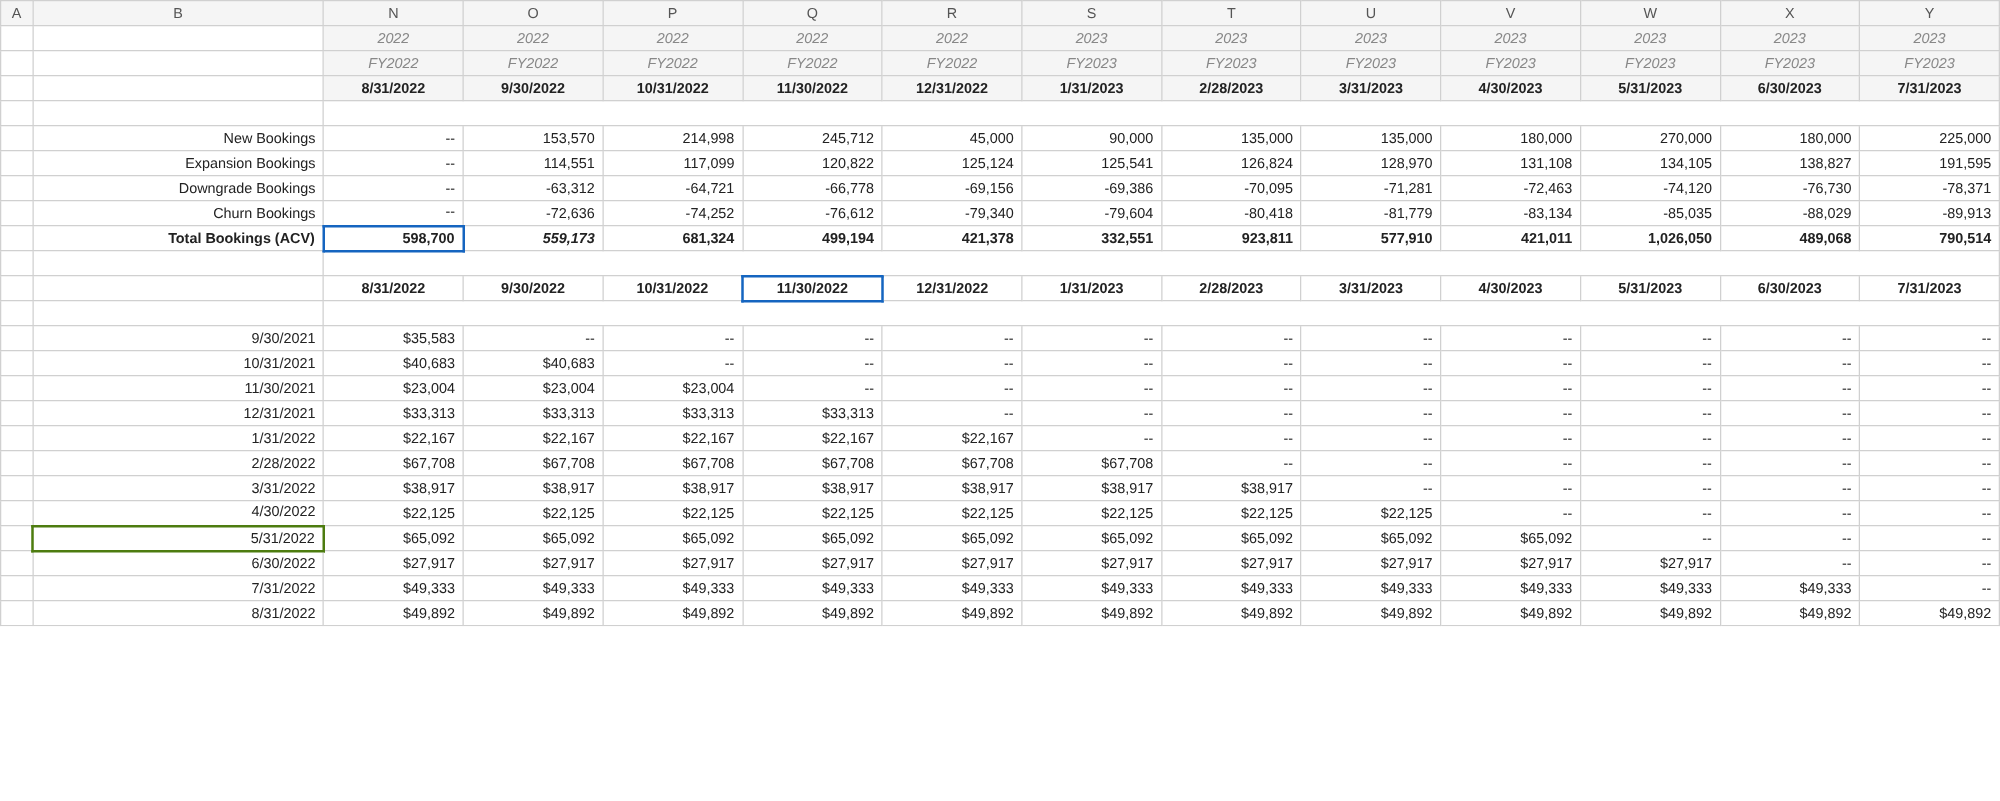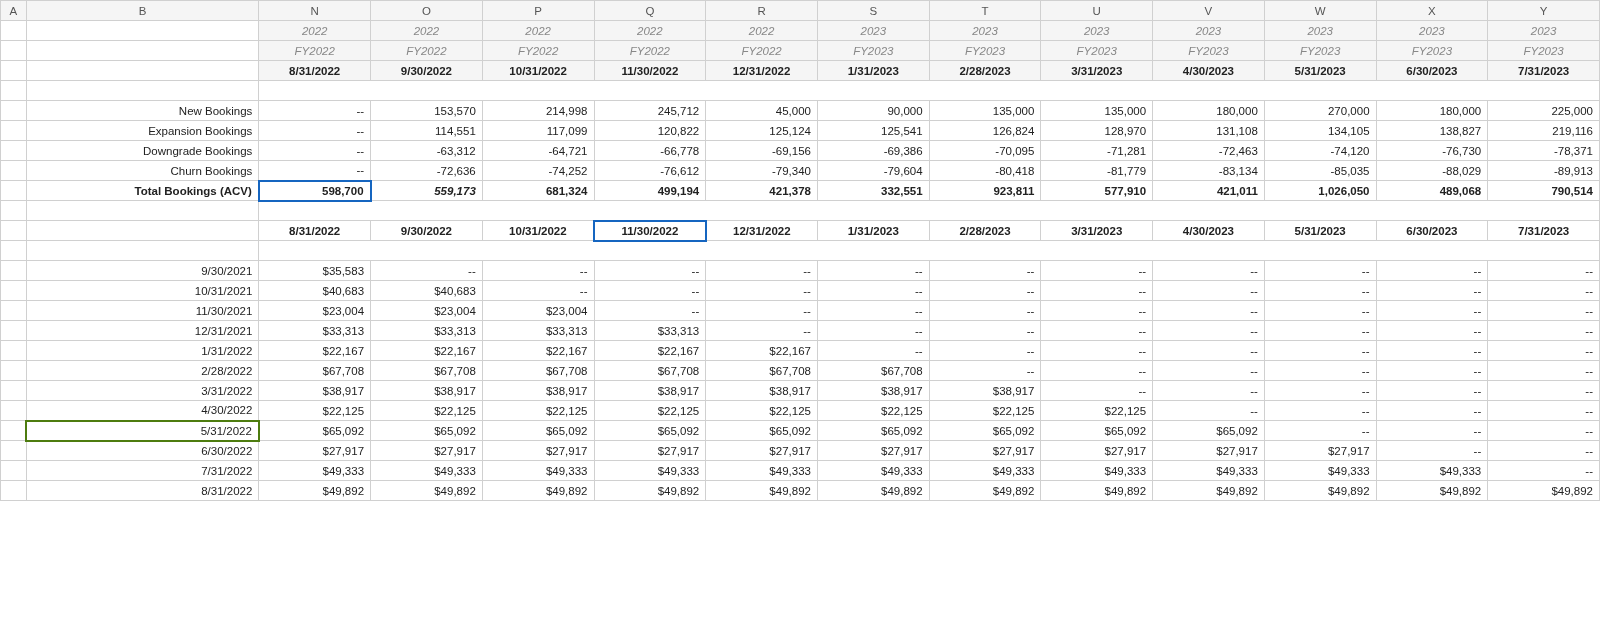--- a/index.html
+++ b/index.html
@@ -157,21 +157,21 @@
       <td class="green" style="border:1px solid #d0d0d0;">114,551</td>
       <td class="green" style="border:1px solid #d0d0d0;">117,099</td>
       <td class="green" style="border:1px solid #d0d0d0;">120,822</td>
       <td class="green" style="border:1px solid #d0d0d0;">125,124</td>
       <td class="green" style="border:1px solid #d0d0d0;">125,541</td>
       <td class="green" style="border:1px solid #d0d0d0;">126,824</td>
       <td class="green" style="border:1px solid #d0d0d0;">128,970</td>
       <td class="green" style="border:1px solid #d0d0d0;">131,108</td>
       <td class="green" style="border:1px solid #d0d0d0;">134,105</td>
       <td class="green" style="border:1px solid #d0d0d0;">138,827</td>
-      <td class="green" style="border:1px solid #d0d0d0;">219,116</td>
+      <td class="green" style="border:1px solid #d0d0d0;">191,595</td>
     </tr>
 
     <tr>
       <td style="border:1px solid #d0d0d0;"></td>
       <td class="row-label" style="border:1px solid #d0d0d0;">Downgrade Bookings</td>
       <td style="border:1px solid #d0d0d0;">--</td>
       <td class="red" style="border:1px solid #d0d0d0;">-63,312</td>
       <td class="red" style="border:1px solid #d0d0d0;">-64,721</td>
       <td class="red" style="border:1px solid #d0d0d0;">-66,778</td>
       <td class="red" style="border:1px solid #d0d0d0;">-69,156</td>

